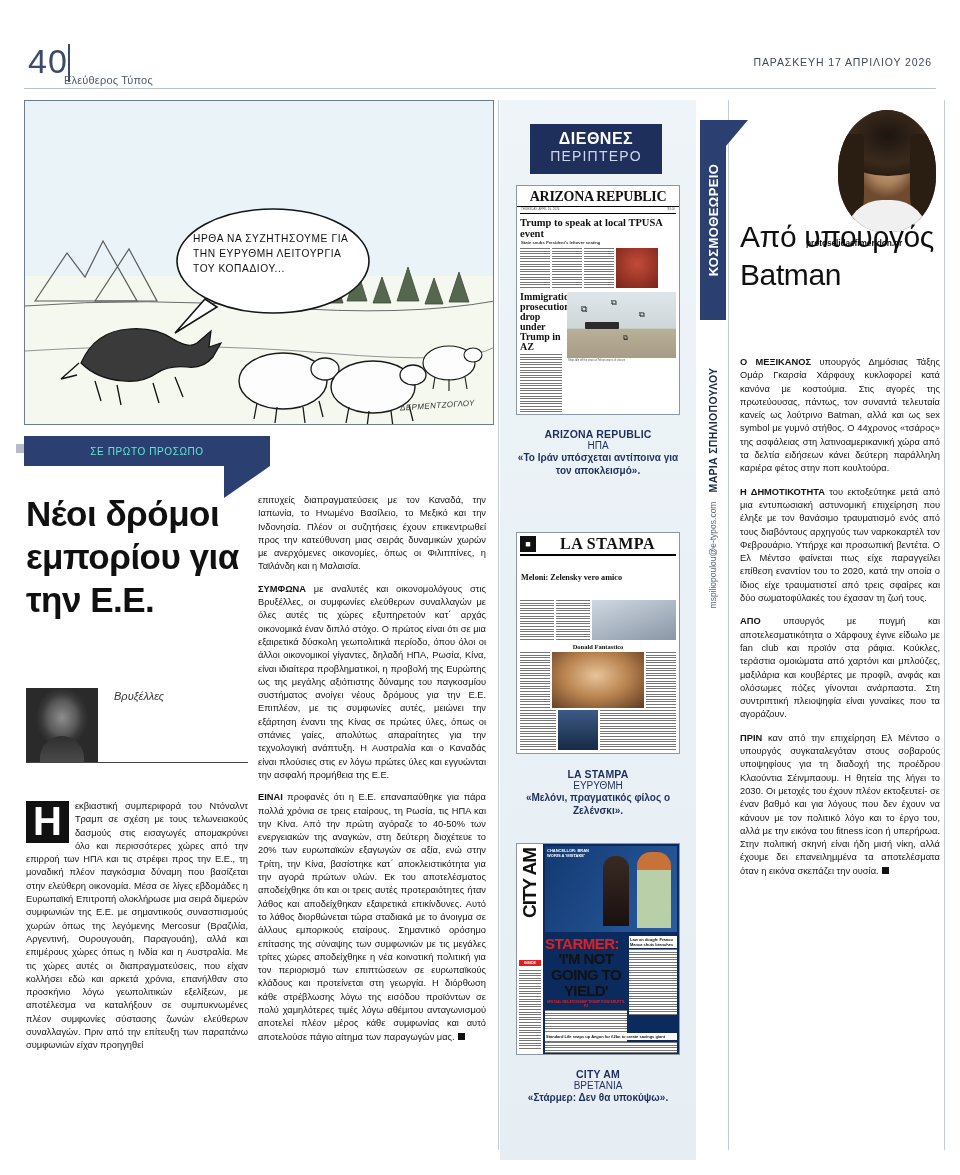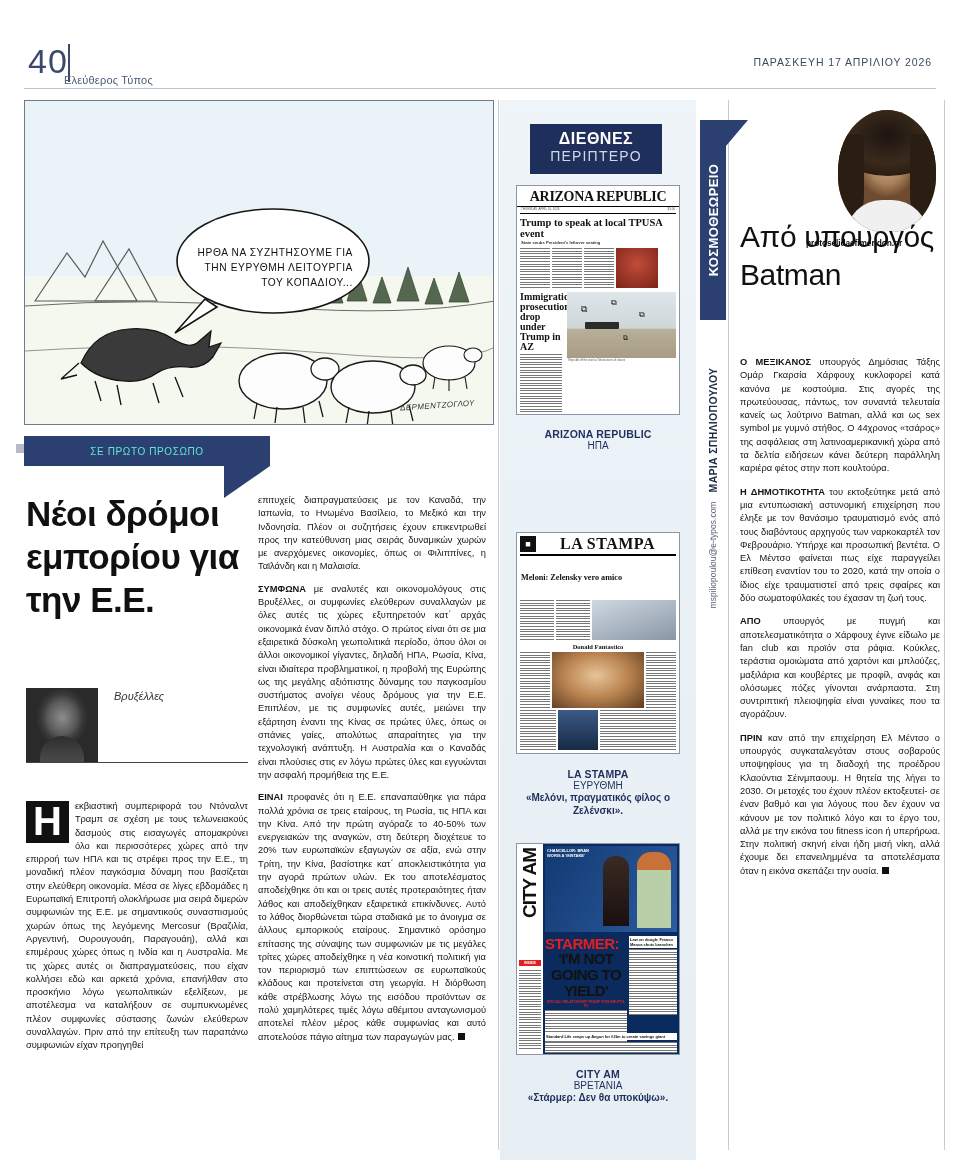--- a/index.html
+++ b/index.html
@@ -50,24 +50,24 @@
     background: linear-gradient(180deg,#f2f7fb 0%, #e8f2f7 42%, #eef6f2 43%, #f6faf4 100%);
     overflow: hidden;
   }
   .cartoon-credit {
     position: absolute; left: 10px; top: 8px;
     font-size: 9.5px; color: #2a3850; letter-spacing: 0.3px;
   }
   .cartoon-credit b { font-weight: 700; }
   .cart-svg { position: absolute; left: 0; top: 0; }
   .bubble-text {
-    position: absolute; left: 168px; top: 144px; width: 160px;
+    position: absolute; left: 168px; top: 130px; width: 160px;
     font-family: "Liberation Sans", sans-serif;
     font-size: 10.2px; line-height: 15px; color: #111;
-    letter-spacing: 0.6px; text-align: right;
+    letter-spacing: 0.6px; text-align: left;
   }
   .sig {
     position: absolute; right: 18px; bottom: 14px;
     font-size: 8px; color: #333; font-style: italic;
     transform: rotate(-4deg); letter-spacing: 0.4px;
   }
 
   
   .banner-wrap { position: absolute; left: 24px; top: 436px; width: 246px; }
   .banner {
@@ -398,20 +398,21 @@
       </div>
       <div style="font-size:2.6px;color:#555;padding:1px;">Ships idle off the strait as Tehran warns of closure</div>
     </div>
   </div>
 
 </div>
 
 <div class="clip-cap" style="top:428px;">
   <div class="nm">ARIZONA REPUBLIC</div>
   <div class="cn">ΗΠΑ</div>
+  <div class="qt">«Το Ιράν υπόσχεται αντίποινα για τον αποκλεισμό».</div>
 </div>
 
 <div class="clip" style="left:516px; top:532px; width:164px; height:222px;">
   <div style="display:flex;align-items:center;gap:3px;padding:2px 3px 0;">
     <div style="width:16px;height:16px;background:#111;color:#fff;font-size:9px;text-align:center;line-height:16px;font-weight:700;">■</div>
     <div class="ls-mast" style="flex:1;border:none;padding:0;">LA STAMPA</div>
   </div>
   <div style="border-top:1px solid #000;border-bottom:1px solid #000;margin:1px 3px;height:2px;"></div>
   <div style="font-family:'Liberation Serif',serif;font-size:8.2px;font-weight:700;padding:16px 4px;">Meloni: Zelensky vero amico</div>
   <div style="display:flex;gap:2px;padding:2px 3px;">

